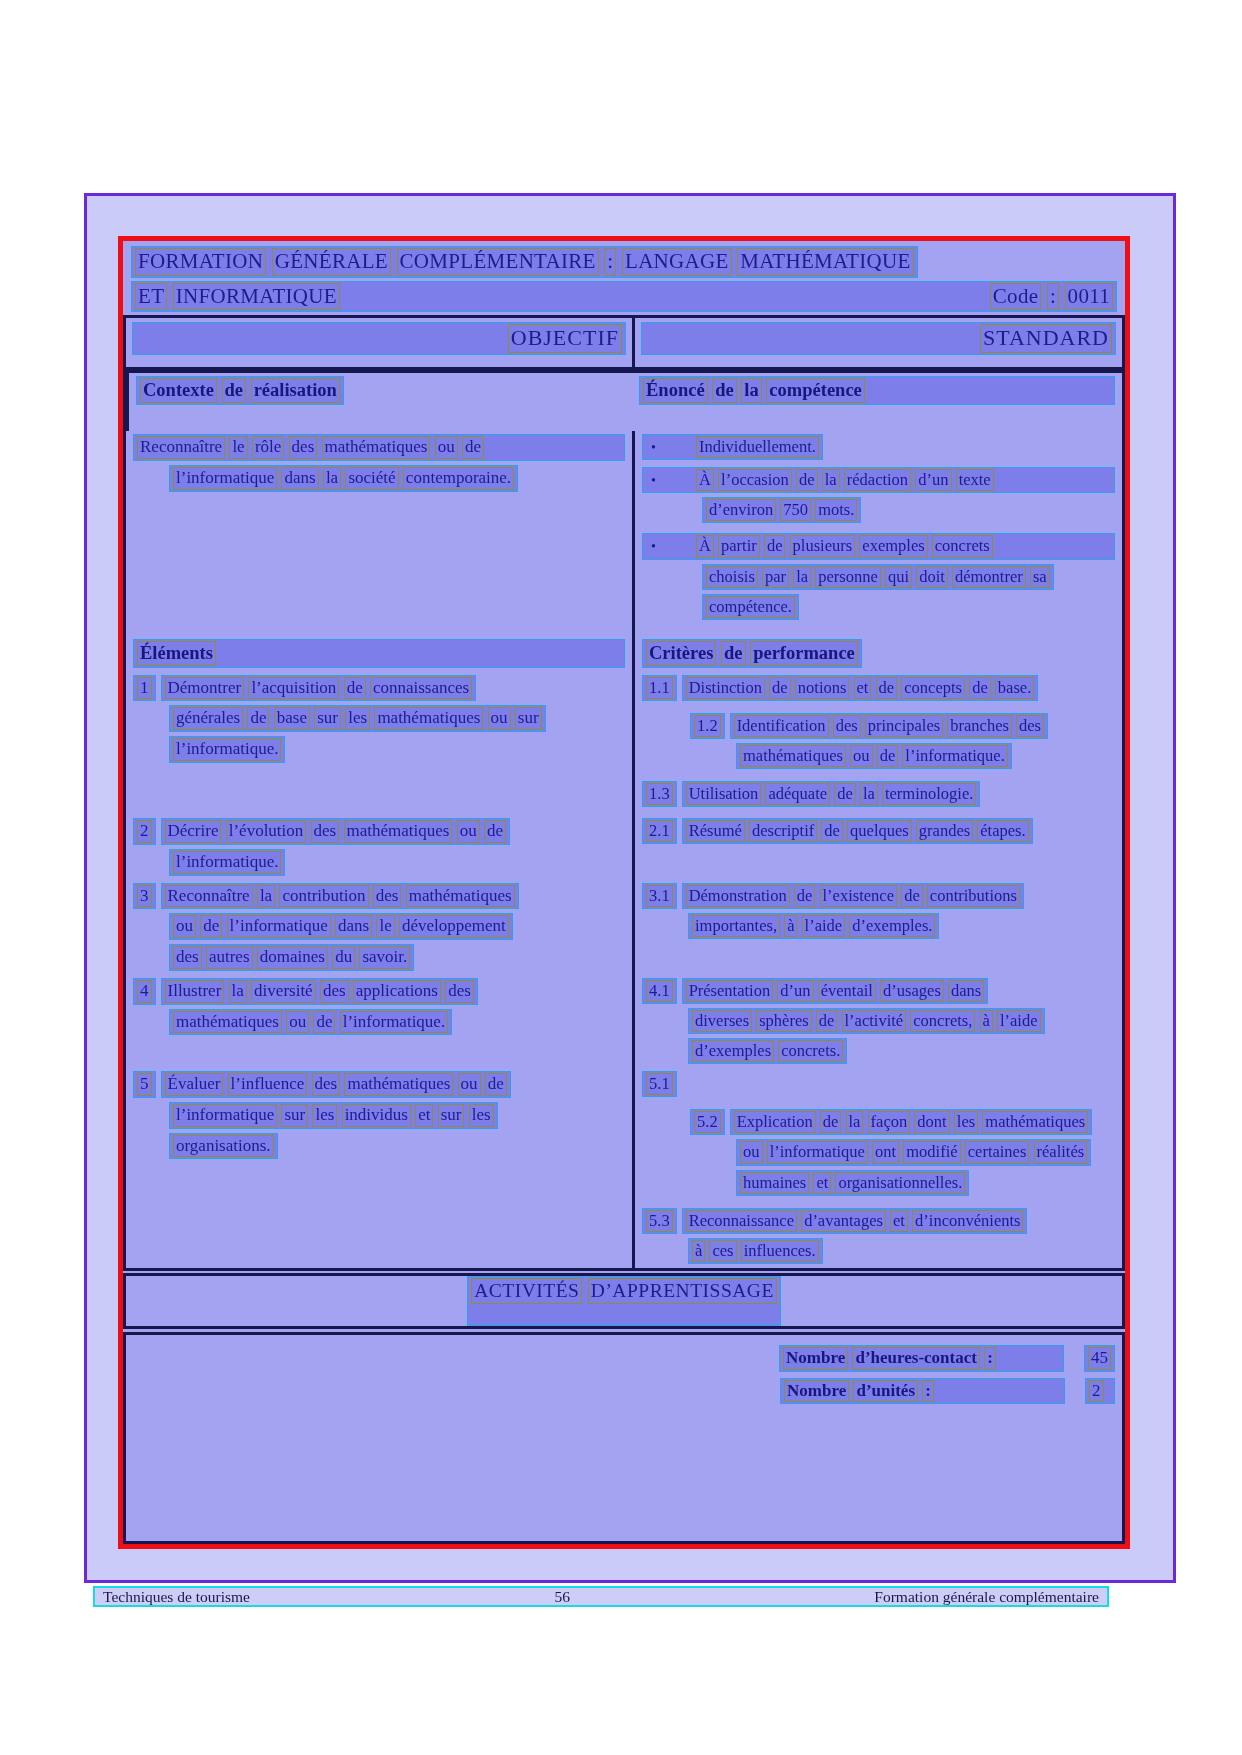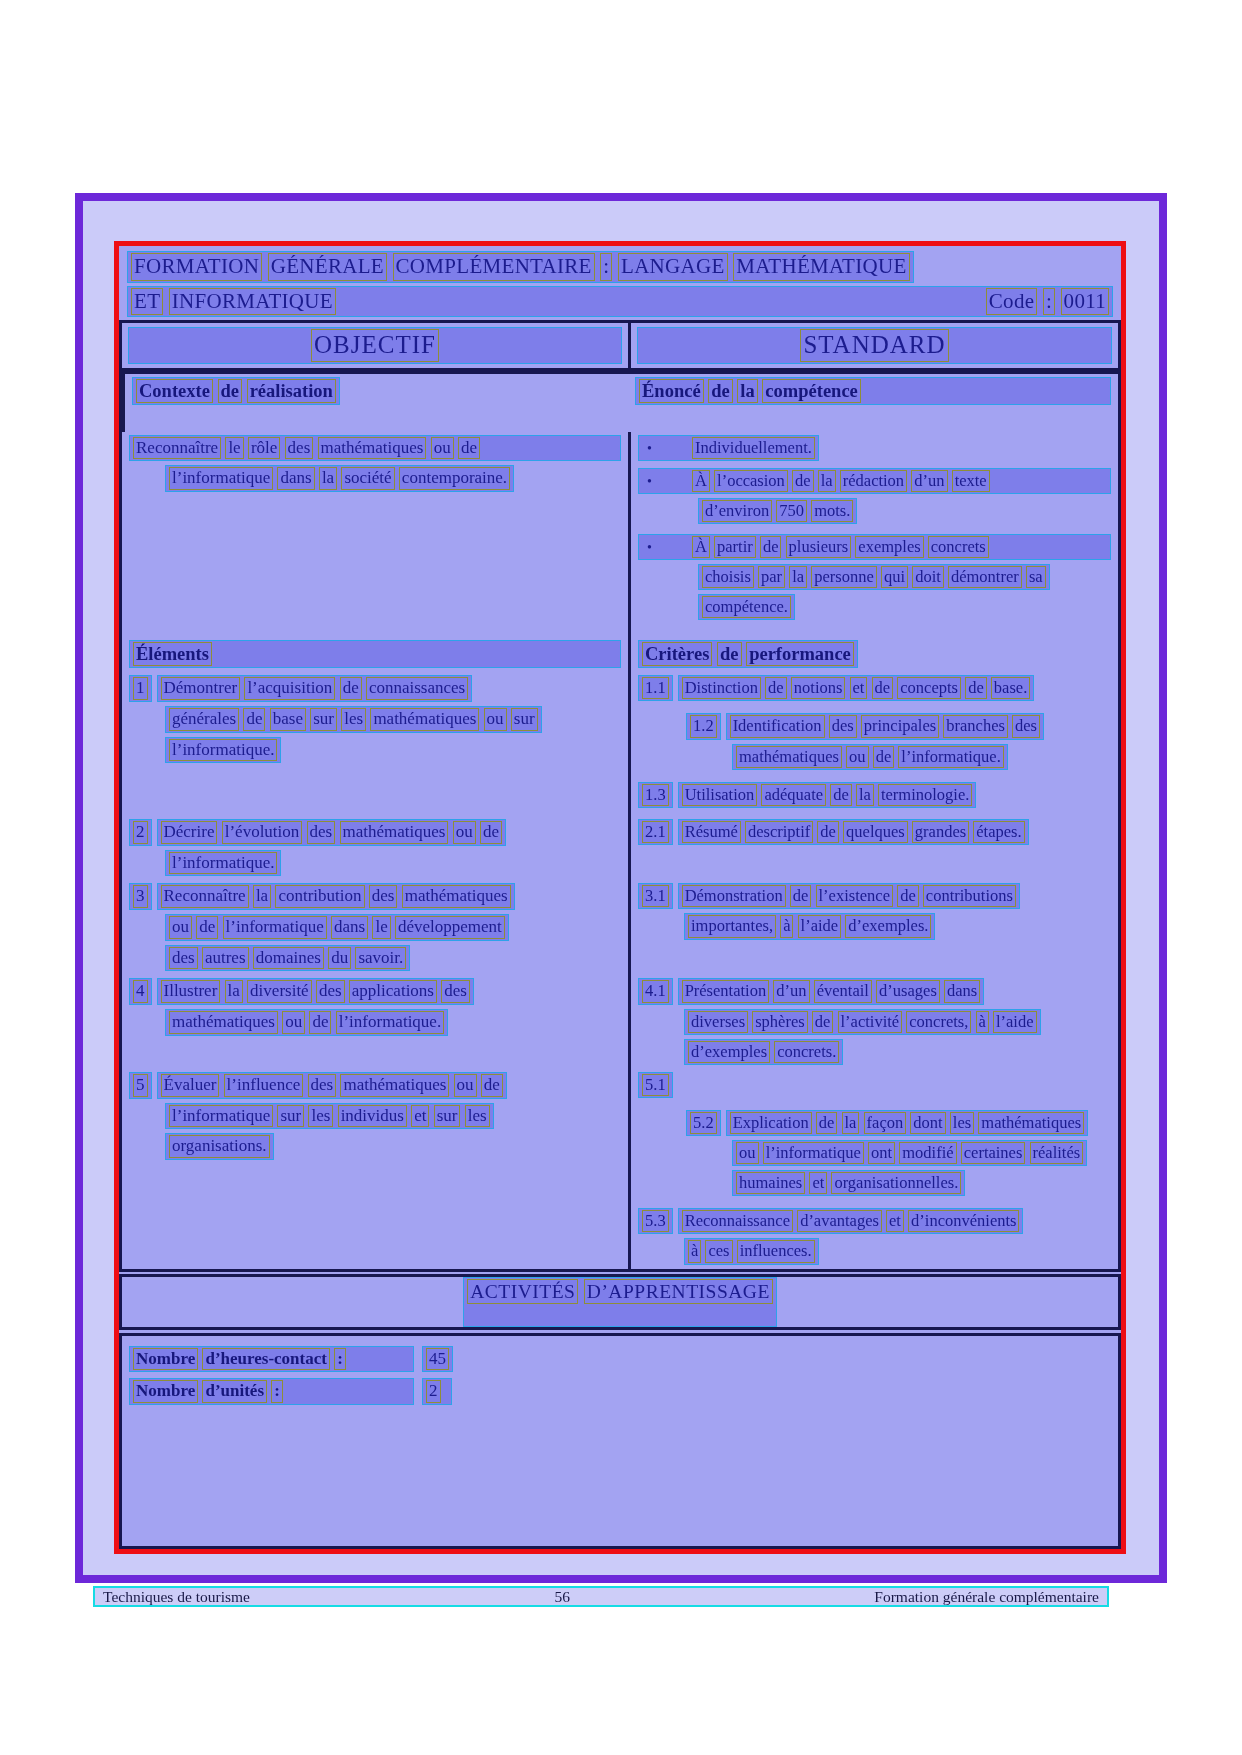--- a/index.html
+++ b/index.html
@@ -3,24 +3,24 @@
 <meta charset="utf-8">
 <style>
   * { box-sizing: border-box; margin: 0; padding: 0; }
   body {
     width: 1242px; height: 1755px; position: relative;
     background: #ffffff;
     font-family: "Liberation Serif", "DejaVu Serif", serif;
     color: #1c1c8e;
   }
   .outer {
-    position: absolute; left: 75px; top: 193px;
+    position: absolute; left: 84px; top: 193px;
     width: 1092px; height: 1390px;
     background: #cbcbf9;
-    border: 8px solid #6d28d9;
+    border: 3px solid #6d28d9;
   }
   .redbox {
     position: absolute; left: 31px; top: 40px;
     width: 1012px; height: 1313px;
     border: 5px solid #ee0e14;
     background: #a3a3f2;
     display: flex; flex-direction: column;
   }
   
   .line {
@@ -41,21 +41,21 @@
   }
   .bold, .bold .w { font-weight: 700; color: #17177c; }
   
   .titleblock { padding: 5px 8px 0 8px; }
   .tl { font-size: 21px; letter-spacing: 0.3px; margin-bottom: 3px; }
   .flexline { display: flex; justify-content: space-between; width: 100%; }
   
   .hdrrow, .maintable { display: grid; grid-template-columns: 506px 1fr; border: 3px solid #171750; }
   .hcell { padding: 4px 6px; min-height: 34px; }
   .rcell { border-left: 3px solid #171750; }
-  .hdr { font-size: 25px; letter-spacing: 1px; text-align: center; margin-bottom: 0; }
+  .hdr { font-size: 22px; letter-spacing: 1px; text-align: right; margin-bottom: 8px; }
   
   .cell { padding: 3px 7px 0 7px; }
   .maintable { font-size: 17px; }
   .cell.rcell { font-size: 16.5px; }
   .rh1 { min-height: 58px; }  .rh2 { min-height: 205px; }
   .rh3 { min-height: 30px; }  .rh4 { min-height: 130px; }
   .rh5 { min-height: 54px; }  .rh6 { min-height: 80px; }
   .rh7 { min-height: 88px; }  .rh8 { min-height: 172px; }
   .subhead { font-size: 18.5px; }
   
@@ -71,21 +71,21 @@
   .bcont { margin-left: 60px; }
   .b1 { margin-bottom: 7px; } .b2 { margin-bottom: 10px; }
   
   .activrow {
     border: 3px solid #171750; margin-top: 2px; min-height: 56px;
     display: flex; justify-content: center;
   }
   .act { font-size: 19.5px; letter-spacing: 0.5px; margin: 0; }
   
   .infobox { border: 3px solid #171750; margin-top: 3px; flex: 1; padding: 10px 7px; }
-  .inforow { display: flex; gap: 8px; margin-bottom: 2px; font-size: 17px; }
+  .inforow { display: flex; gap: 20px; margin-bottom: 2px; font-size: 17px; justify-content: flex-end; }
   .lab { width: 285px; }
   .val { min-width: 30px; }
   
   .footer {
     position: absolute; left: 93px; top: 1586px;
     width: 1016px; height: 21px;
     background: #cdcdf8;
     border: 2px solid #16dbe4;
     display: flex; justify-content: space-between; align-items: center;
     padding: 0 8px;

